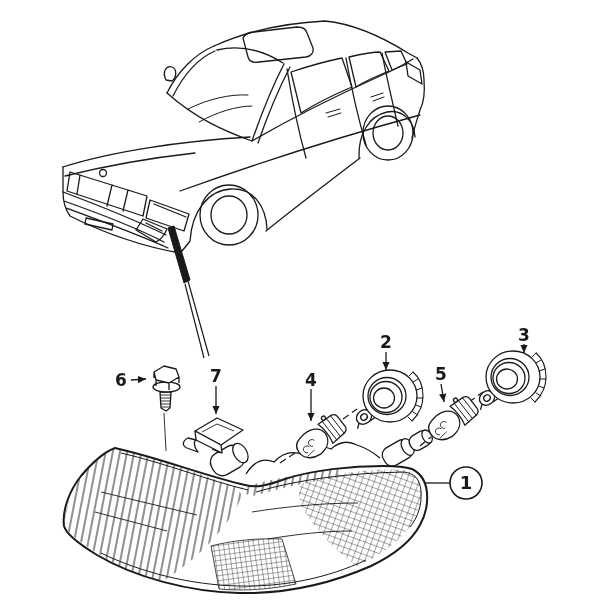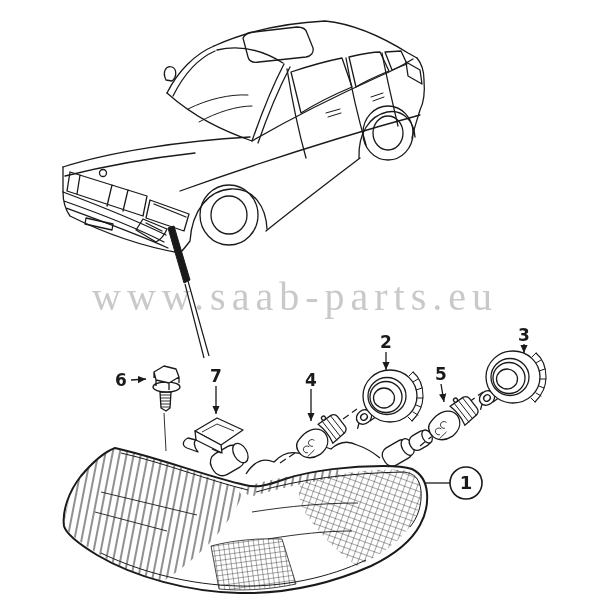--- a/index.html
+++ b/index.html
@@ -24,21 +24,20 @@
   .callout-num{
     font-family:"DejaVu Sans", sans-serif;
     font-weight:bold;font-size:17px;fill:currentColor;
   }
 </style>
 </head>
 <body>
 
 <div class="stage">
 
-  <div class="watermark">www.saab-parts.eu</div>
 
   <svg class="drawing" width="600" height="600" viewBox="0 0 600 600">
     <defs>
       <marker id="arrow" viewBox="0 0 10 10" refX="9" refY="5" markerWidth="7" markerHeight="7" orient="auto">
         <path d="M0,1 L9,5 L0,9 Z" fill="currentColor"></path>
       </marker>
       <pattern id="hatchL" width="7" height="7" patternUnits="userSpaceOnUse" patternTransform="rotate(11)">
         <line x1="1" y1="0" x2="1" y2="7" stroke="#222" stroke-width="1"></line>
       </pattern>
       <pattern id="mesh1" width="5" height="5" patternUnits="userSpaceOnUse" patternTransform="rotate(-8)">

